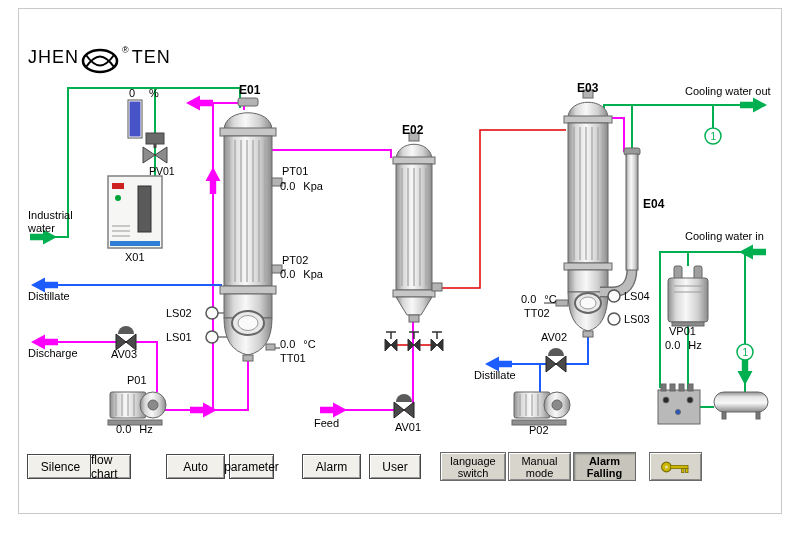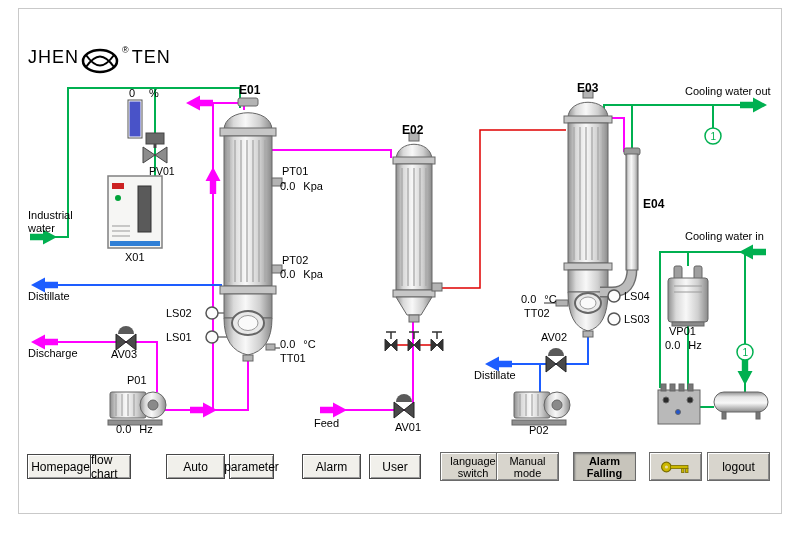--- a/index.html
+++ b/index.html
@@ -277,21 +277,21 @@
   <div class="lbl" style="left:395px;top:421px">AV01</div>
   <div class="lbl" style="left:541px;top:331px">AV02</div>
 
   <div class="lbl" style="left:127px;top:374px">P01</div>
   <div class="lbl" style="left:116px;top:423px"><span>0.0</span><span class="unit">Hz</span></div>
   <div class="lbl" style="left:529px;top:424px">P02</div>
   <div class="lbl" style="left:669px;top:325px">VP01</div>
   <div class="lbl" style="left:665px;top:339px"><span>0.0</span><span class="unit">Hz</span></div>
 
   <div class="btn" style="left:27px;width:67px">
-      <span>Homepage</span>
+      <span>Silence</span>
     </div>
   <div class="btn" style="left:90px;width:41px">
       <span>flow chart</span>
     </div>
   <div class="btn" style="left:166px;width:59px">
       <span>Auto</span>
     </div>
   <div class="btn" style="left:229px;width:45px">
       <span>parameter</span>
     </div>
@@ -299,33 +299,30 @@
       <span>Alarm</span>
     </div>
   <div class="btn" style="left:369px;width:52px">
       <span>User</span>
     </div>
 
   <div class="btn2" style="left:440px;width:66px">
     <span>language</span>
     <span>switch</span>
   </div>
-  <div class="btn2" style="left:496px;width:63px">
+  <div class="btn2" style="left:508px;width:63px">
     <span>Manual</span>
     <span>mode</span>
   </div>
   <div class="btn2 pressed" style="left:573px;width:63px">
     <span>Alarm</span>
     <span>Falling</span>
   </div>
   <div class="btn2" style="left:649px;width:53px">
     <svg width="36" height="16" viewBox="0 0 40 20">
       <circle cx="8" cy="10" r="6" fill="#ccb800" stroke="#7a6e00" stroke-width="1.5"></circle>
       <circle cx="8" cy="10" r="2" fill="#e8dca0"></circle>
       <rect x="13" y="8" width="22" height="4" fill="#ccb800" stroke="#7a6e00" stroke-width="1"></rect>
       <rect x="27" y="12" width="3" height="5" fill="#ccb800" stroke="#7a6e00" stroke-width="1"></rect>
       <rect x="32" y="12" width="3" height="5" fill="#ccb800" stroke="#7a6e00" stroke-width="1"></rect>
     </svg>
   </div>
-  <div class="btn2" style="left:707px;width:63px;font-size:12px">
-    <span>logout</span>
-  </div>
 </div>
 
 </body></html>

